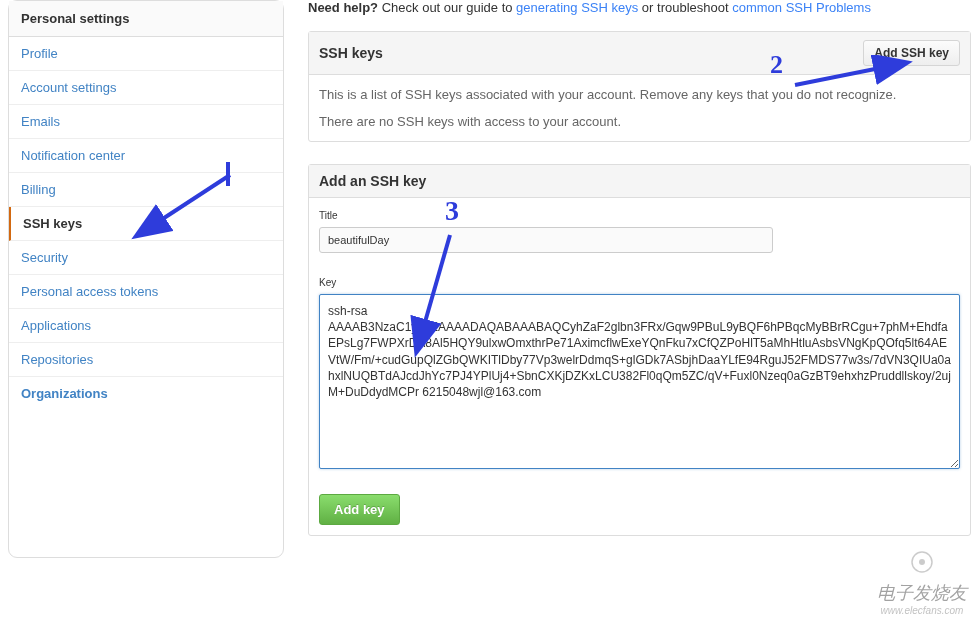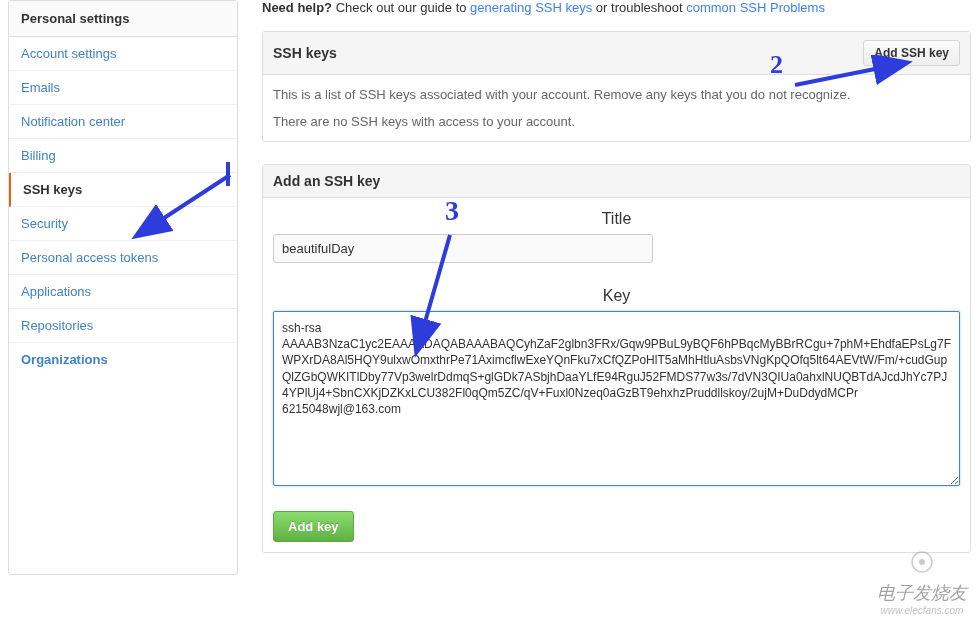--- a/index.html
+++ b/index.html
@@ -1,52 +1,53 @@
 <!DOCTYPE html>
 <html><head>
   <meta charset="utf-8">
   <style>
     * { box-sizing: border-box; margin: 0; padding: 0; }
     body { font-family: Helvetica, Arial, sans-serif; font-size: 13px; color: #333; background: #fff; width: 979px; height: 622px; position: relative; overflow: hidden; }
     .container { display: flex; padding: 0 8px; }
-    .sidebar { width: 230px; flex-shrink: 0; border: 1px solid #ddd; border-radius: 3px; margin-right: 24px; }
+    .sidebar { width: 276px; flex-shrink: 0; border: 1px solid #ddd; border-radius: 9px; margin-right: 24px; }
     .sidebar-header { padding: 10px 12px; font-weight: bold; background: #fafafa; border-bottom: 1px solid #ddd; }
     .sidebar-item { display: block; padding: 9px 12px; color: #4183c4; border-bottom: 1px solid #eee; text-decoration: none; cursor: pointer; }
     .sidebar-item:last-child { border-bottom: none; font-weight: bold; }
     .sidebar-item.active { color: #333; font-weight: bold; border-left: 2px solid #d26911; position: relative; }
     .main { flex: 1; padding-top: 0; }
     .help-line { margin-bottom: 16px; font-size: 13px; }
     .help-line b { font-weight: bold; }
     .help-line a { color: #3b82f6; text-decoration: none; }
     .panel { border: 1px solid #ddd; border-radius: 3px; margin-bottom: 22px; }
     .panel-header { display: flex; justify-content: space-between; align-items: center; padding: 8px 10px; background: #f5f5f5; border-bottom: 1px solid #ddd; }
     .panel-header h3 { font-size: 14px; font-weight: bold; }
     .btn { background: linear-gradient(#fcfcfc, #eee); border: 1px solid #d5d5d5; border-radius: 3px; padding: 5px 10px; font-size: 12px; font-weight: bold; color: #333; cursor: pointer; }
     .panel-body { padding: 12px 10px; color: #666; }
     .panel-body p { margin-bottom: 12px; }
     .panel-body p:last-child { margin-bottom: 0; }
     .form-field { padding: 12px 10px; }
-    .form-field label { display: block; font-weight: normal; color: #333; margin-bottom: 6px; font-size: 16px; text-align: center; }
-    .form-field input[type=text] { width: 380px; padding: 6px 8px; border: 1px solid #ccc; border-radius: 3px; background: #fafafa; font-size: 13px; color: #333; }
+    .form-field label { display: block; font-weight: normal; color: #333; margin-bottom: 6px; font-size: 10px; }
+    .form-field input[type=text] { width: 454px; padding: 6px 8px; border: 1px solid #ccc; border-radius: 3px; background: #fafafa; font-size: 11px; color: #333; }
     .form-field textarea { width: 100%; height: 175px; padding: 8px; border: 1px solid #4183c4; border-radius: 2px; font-family: Arial, sans-serif; font-size: 12px; color: #333; outline: none; resize: vertical; box-shadow: 0 0 3px rgba(65,131,196,0.4); line-height: 1.35; }
     .btn-primary { background: linear-gradient(#8add6d, #60b044); border: 1px solid #5ca941; color: #fff; font-weight: bold; padding: 7px 14px; border-radius: 3px; margin: 10px 10px 10px; cursor: pointer; text-shadow: 0 -1px 0 rgba(0,0,0,0.2); font-size: 13px; }
     .annotation { position: absolute; pointer-events: none; }
     .ann-2 { left: 770px; top: 50px; font-family: cursive; font-size: 26px; font-weight: bold; color: #2e3cdb; }
     .ann-3 { left: 445px; top: 195px; font-family: cursive; font-size: 28px; font-weight: bold; color: #2e3cdb; }
     .arrow { position: absolute; pointer-events: none; }
     .watermark { position: absolute; right: 12px; bottom: 6px; font-style: italic; color: #888; font-size: 14px; opacity: 0.6; display: flex; align-items: center; gap: 6px; pointer-events: none; flex-direction: column; }
     .watermark .zh { font-family: 'Microsoft YaHei', sans-serif; font-size: 18px; color: #666; }
     .watermark .url { font-size: 10px; color: #999; text-align: center; }
   </style>
 </head>
 <body>
 
 <div class="container">
   <nav class="sidebar">
     <div class="sidebar-header">Personal settings</div>
+    <a class="sidebar-item">Profile</a>
     <a class="sidebar-item">Account settings</a>
     <a class="sidebar-item">Emails</a>
     <a class="sidebar-item">Notification center</a>
     <a class="sidebar-item">Billing</a>
     <a class="sidebar-item active">SSH keys</a>
     <a class="sidebar-item">Security</a>
     <a class="sidebar-item">Personal access tokens</a>
     <a class="sidebar-item">Applications</a>
     <a class="sidebar-item">Repositories</a>
     <a class="sidebar-item">Organizations</a>

